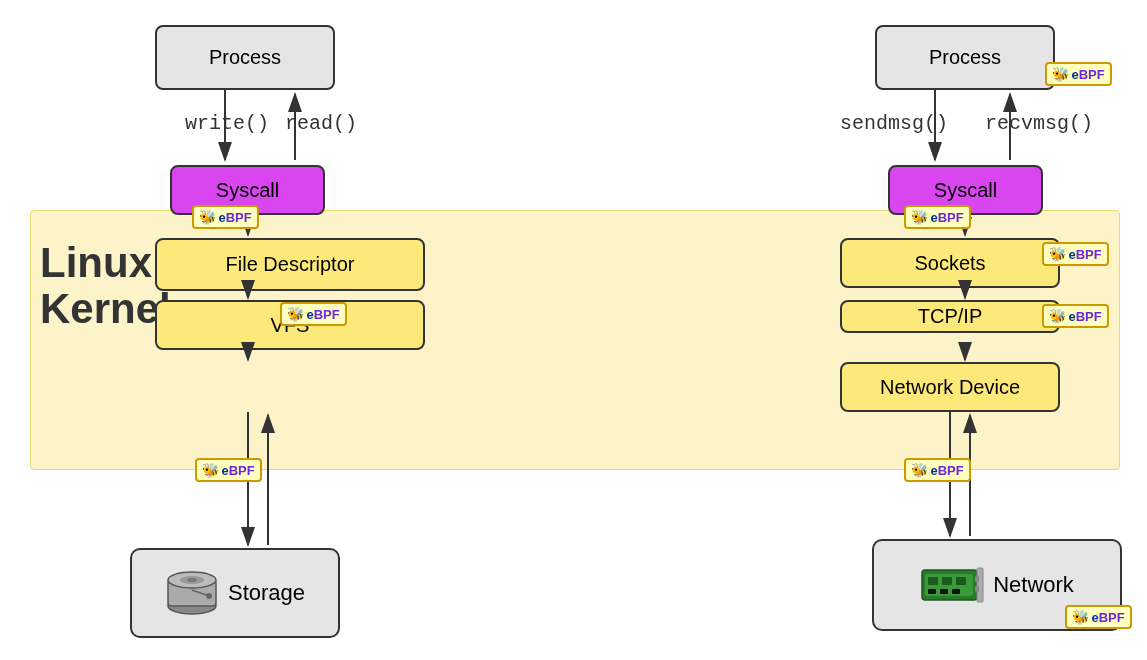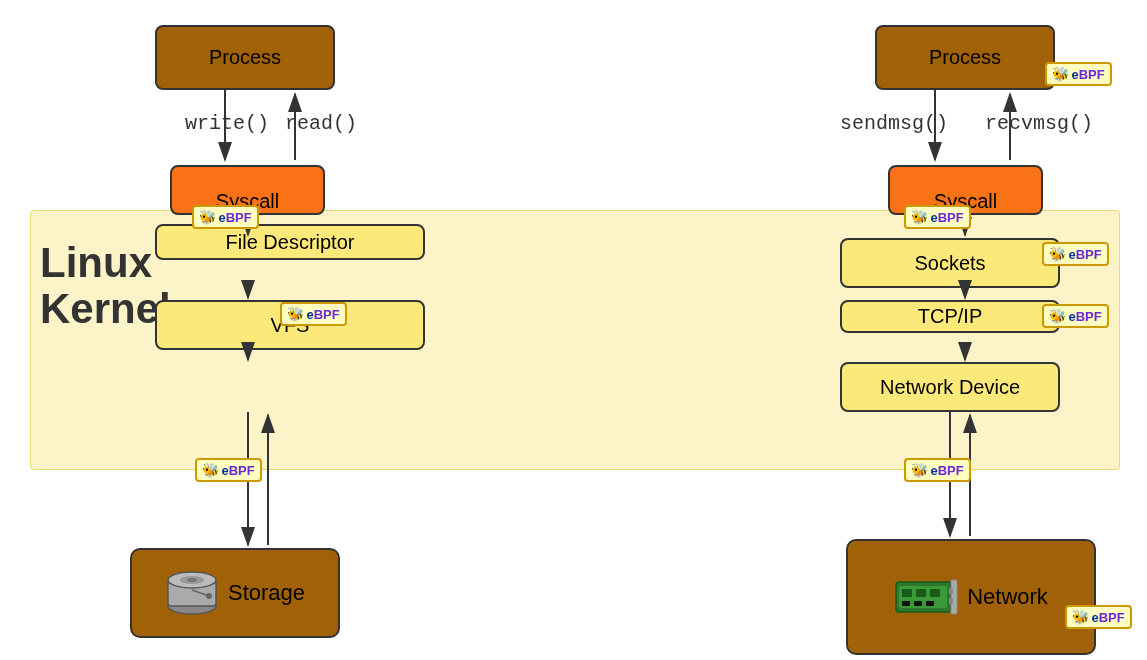--- a/index.html
+++ b/index.html
@@ -47,54 +47,53 @@
     .box {
       position: absolute;
       border: 2px solid #333;
       border-radius: 8px;
       display: flex;
       align-items: center;
       justify-content: center;
       font-size: 20px;
       font-weight: normal;
       text-align: center;
-      background: #a16207;
+      background: #e5e5e5;
     }
 
     .box-yellow {
       background: #fce97a;
       border-color: #333;
     }
 
     .box-gray {
-      background: #f97316;
+      background: #d946ef;
       border-color: #333;
-      align-items: flex-end;
     }
 
     
     .process-left {
       left: 155px;
       top: 25px;
       width: 180px;
       height: 65px;
     }
 
     .syscall-left {
       left: 170px;
       top: 165px;
       width: 155px;
       height: 50px;
     }
 
     .file-descriptor {
       left: 155px;
-      top: 224px;
+      top: 238px;
       width: 270px;
-      height: 36px;
+      height: 53px;
       text-align: center;
     }
 
     .vfs {
       left: 155px;
       top: 300px;
       width: 270px;
       height: 50px;
     }
 
@@ -143,24 +142,24 @@
     }
 
     .network-device {
       left: 840px;
       top: 362px;
       width: 220px;
       height: 50px;
     }
 
     .network-box {
-      left: 846px;
+      left: 872px;
       top: 539px;
       width: 250px;
-      height: 116px;
+      height: 92px;
       border-radius: 10px;
     }
 
     
     .ebpf-badge {
       position: absolute;
       background: #ffffc0;
       border: 2px solid #cc9900;
       border-radius: 4px;
       padding: 2px 5px;

